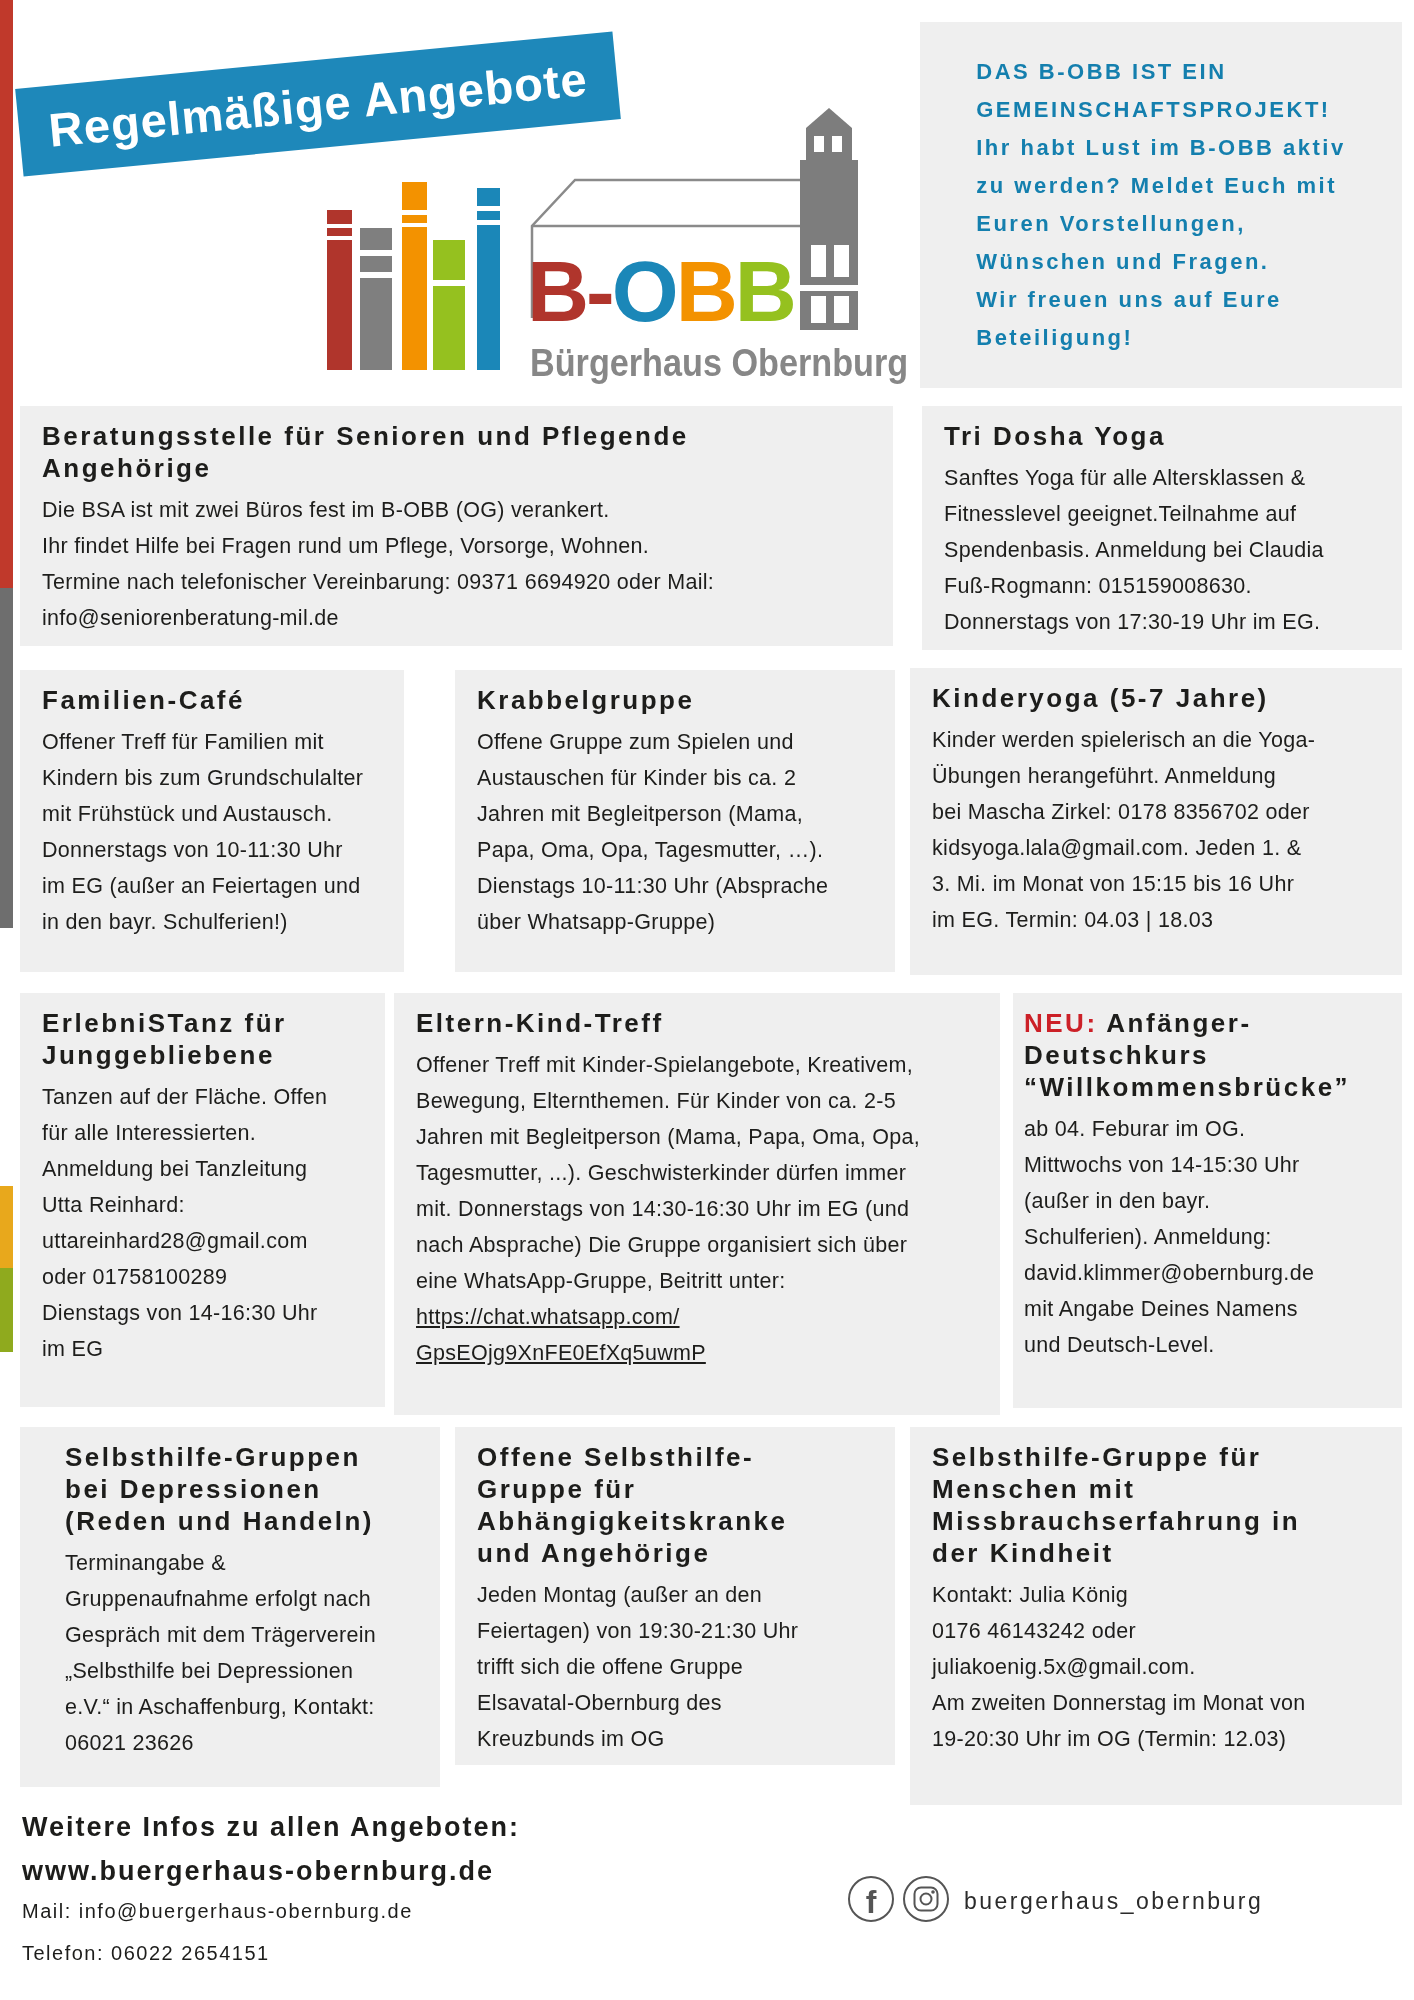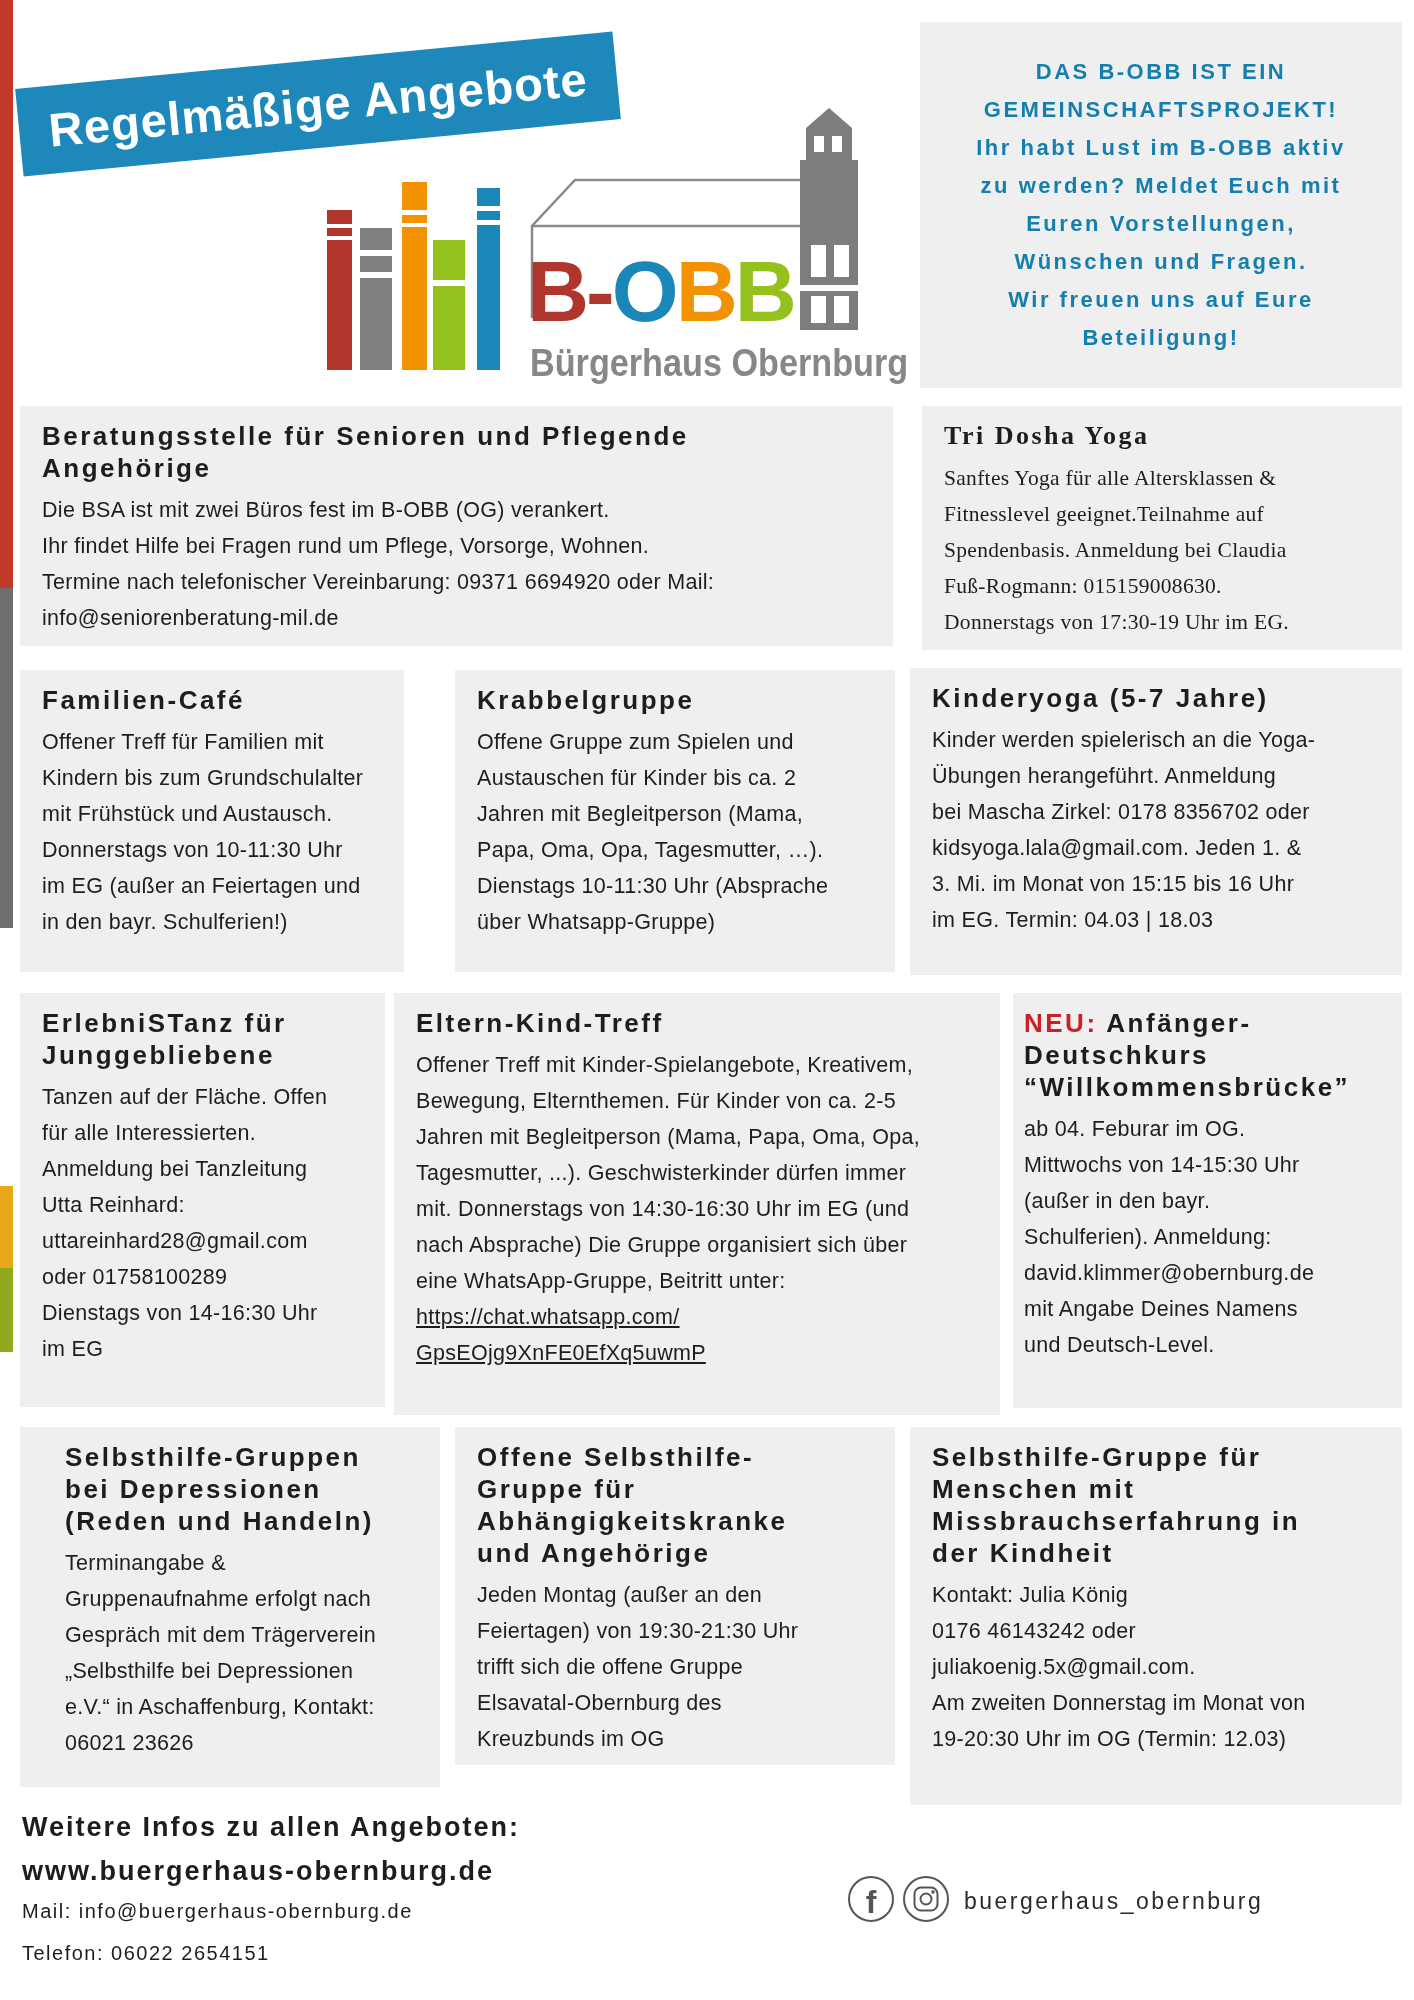--- a/index.html
+++ b/index.html
@@ -49,21 +49,20 @@
   .logo-sub {
     position:absolute; left:530px; top:342px;
     font-size:38px; font-weight:bold; color:#878787;
     transform:scaleX(0.9); transform-origin:left top; white-space:nowrap;
   }
 
   
   .infobox {
     position:absolute; left:920px; top:22px; width:482px; height:366px;
     background:#efefef; display:flex; align-items:center; justify-content:center;
-    text-align:center;
   }
   .infobox .txt {
     color:#147fae; font-weight:bold; font-size:22px; line-height:38px;
     letter-spacing:2.5px; white-space:pre-line; padding:0 18px;
   }
 
   
   .card {
     position:absolute; background:#efefef; box-sizing:border-box;
     padding:14px 22px 12px 22px; overflow:hidden;
@@ -172,21 +171,21 @@
 
   <div class="card" style="left:20px; top:406px; width:873px; height:240px;">
     <h2>Beratungsstelle für Senioren und Pflegende
 Angehörige</h2>
     <div class="body">Die BSA ist mit zwei Büros fest im B-OBB (OG) verankert.
 Ihr findet Hilfe bei Fragen rund um Pflege, Vorsorge, Wohnen.
 Termine nach telefonischer Vereinbarung: 09371 6694920 oder Mail:
 info@seniorenberatung-mil.de</div>
   </div>
 
-  <div class="card" style="left:922px; top:406px; width:480px; height:244px;font-family:Liberation Serif, serif;">
+  <div class="card" style="left:922px; top:406px; width:480px; height:244px;">
     <h2>Tri Dosha Yoga</h2>
     <div class="body">Sanftes Yoga für alle Altersklassen &amp;
 Fitnesslevel geeignet.Teilnahme auf
 Spendenbasis. Anmeldung bei Claudia
 Fuß-Rogmann: 015159008630.
 Donnerstags von 17:30-19 Uhr im EG.</div>
   </div>
 
   <div class="card" style="left:20px; top:670px; width:384px; height:302px;">
     <h2>Familien-Café</h2>

